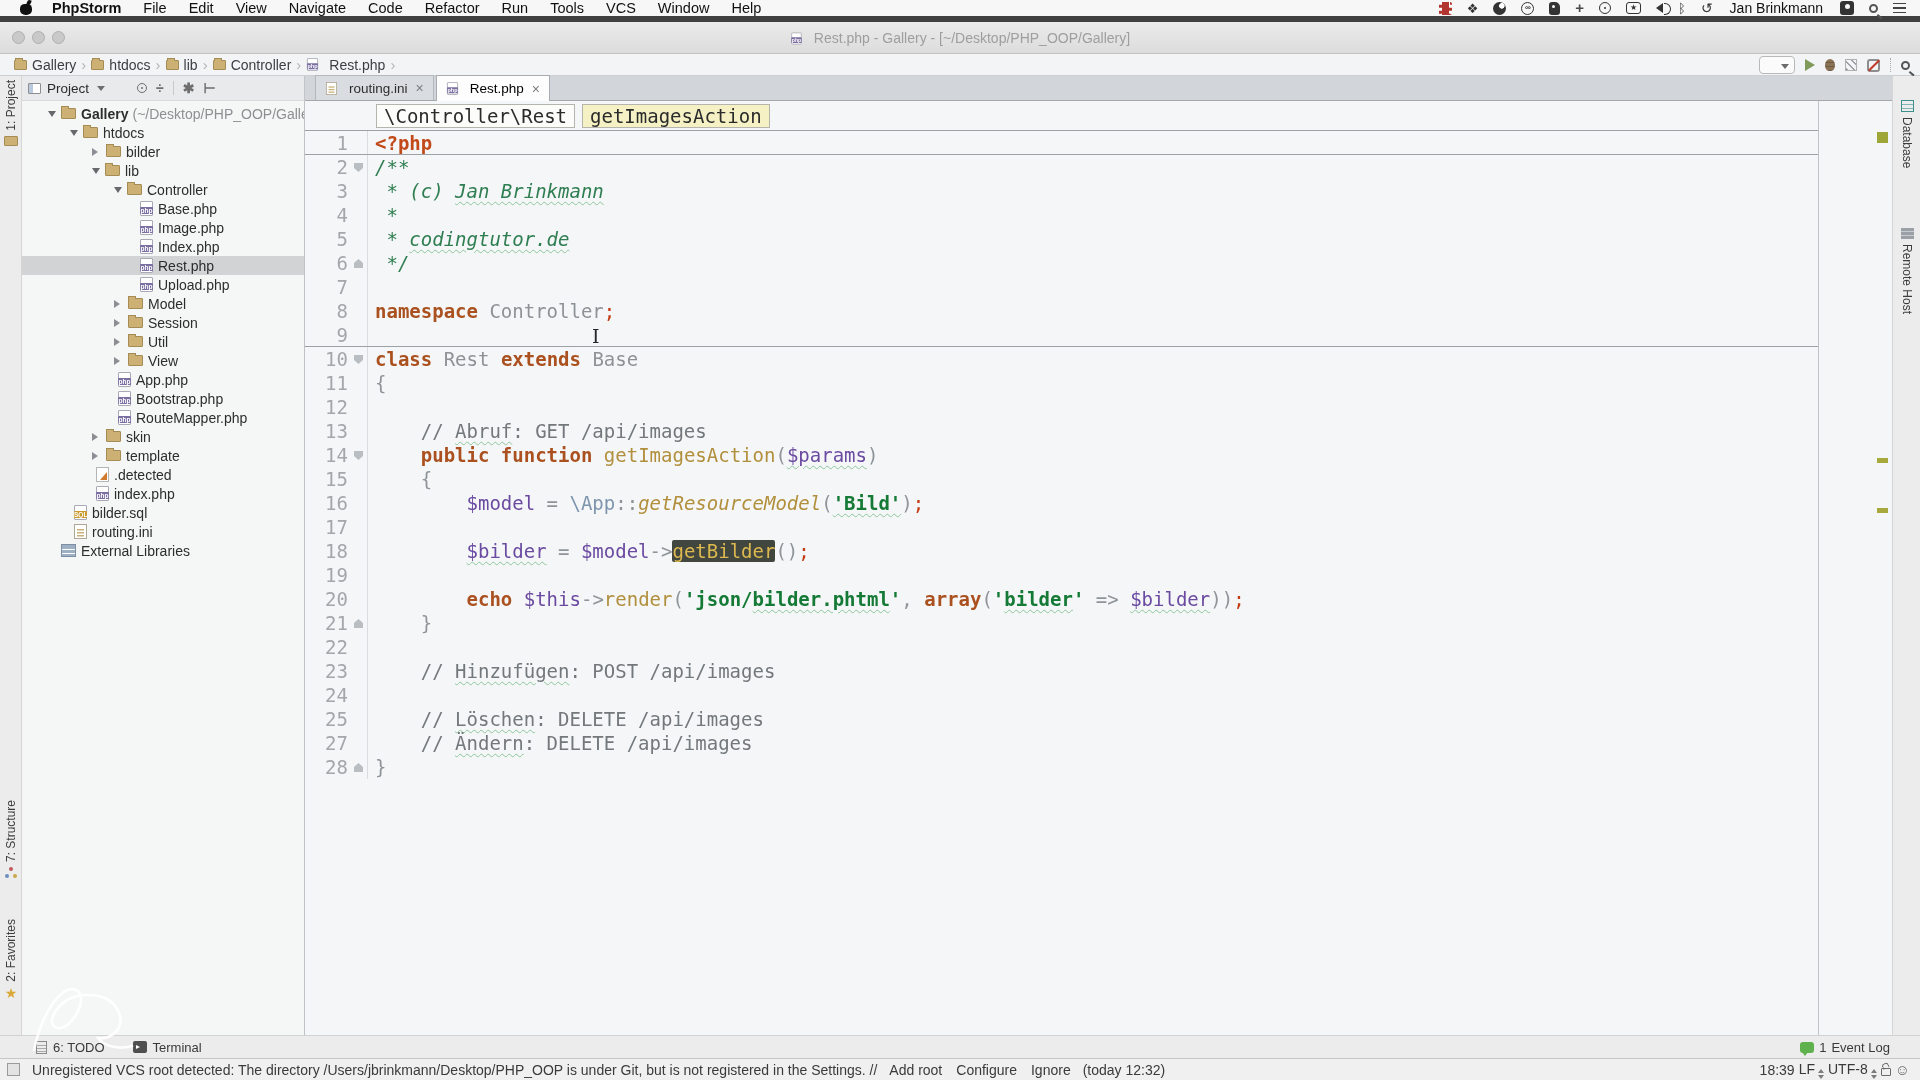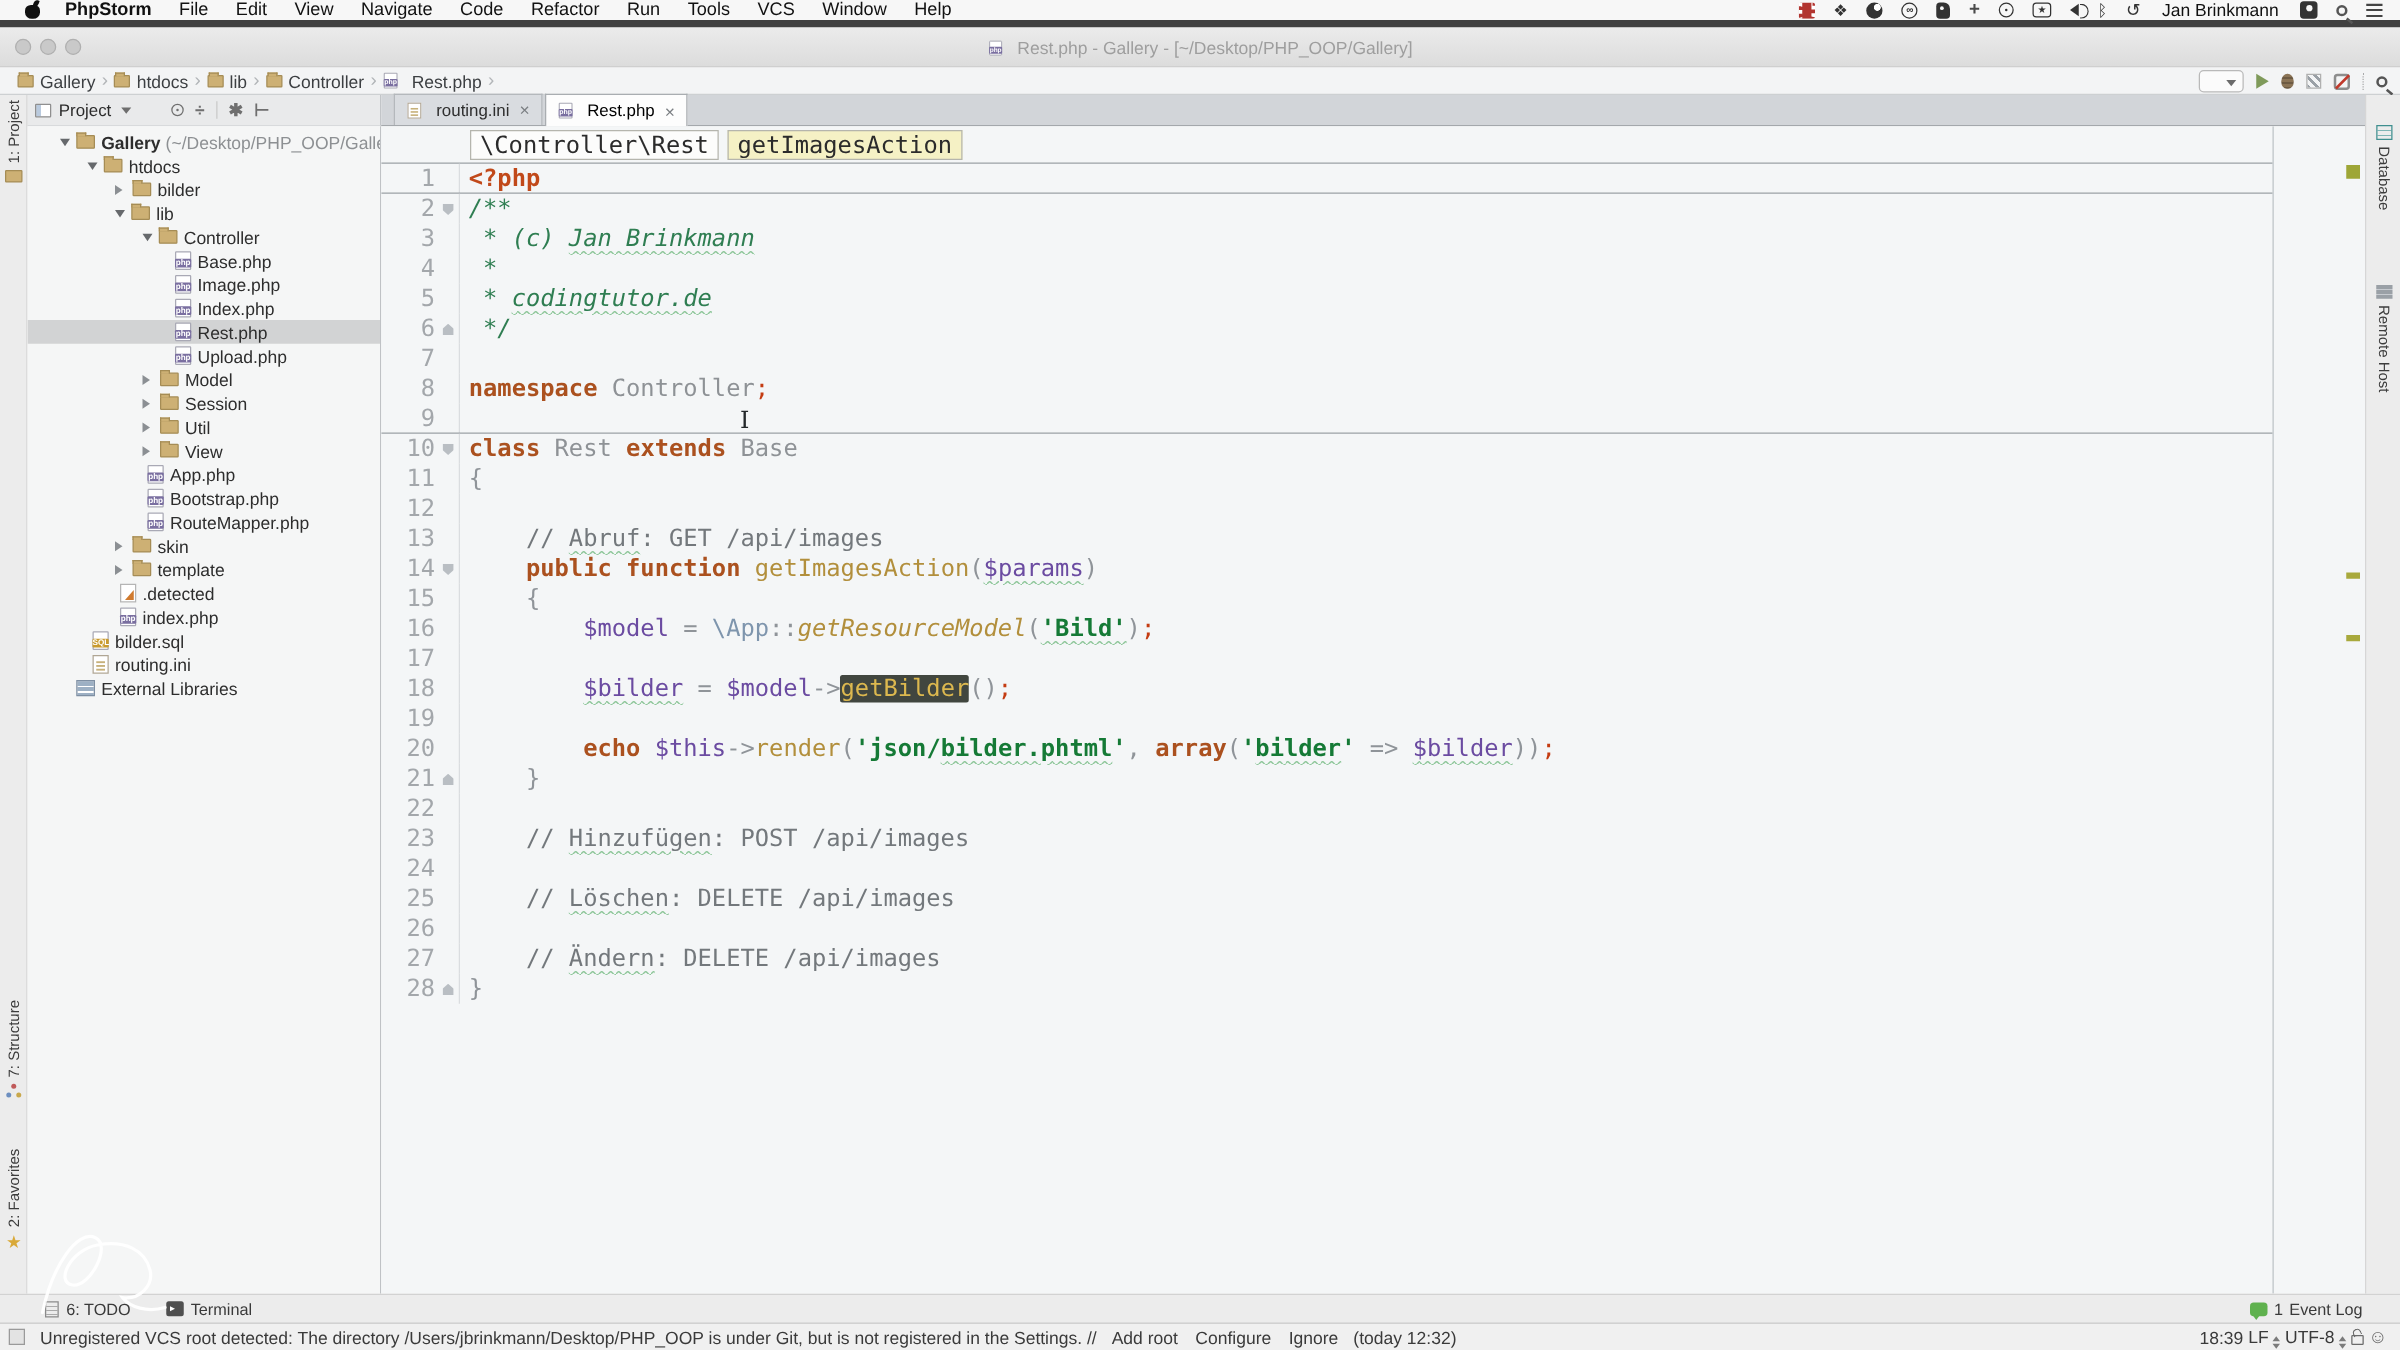--- a/index.html
+++ b/index.html
@@ -557,24 +557,20 @@
         </div>
         <div class="eline">
           <span class="g">24</span>
           <span class="codetext"></span>
         </div>
         <div class="eline">
           <span class="g">25</span>
           <span class="codetext"><span class="tk cm">    // </span><span class="tk cm sp">Löschen</span><span class="tk cm">: DELETE /api/images</span></span>
         </div>
         <div class="eline">
-          <span class="g">26</span>
-          <span class="codetext"></span>
-        </div>
-        <div class="eline">
           <span class="g">27</span>
           <span class="codetext"><span class="tk cm">    // </span><span class="tk cm sp">Ändern</span><span class="tk cm">: DELETE /api/images</span></span>
         </div>
         <div class="eline">
           <span class="g">28<span class="fm end"></span></span>
           <span class="codetext"><span class="tk pn">}</span></span>
         </div>
       </div>
     <div id="marginline"></div>
     <span id="ibeam" style="left:287px;top:224px">I</span>

